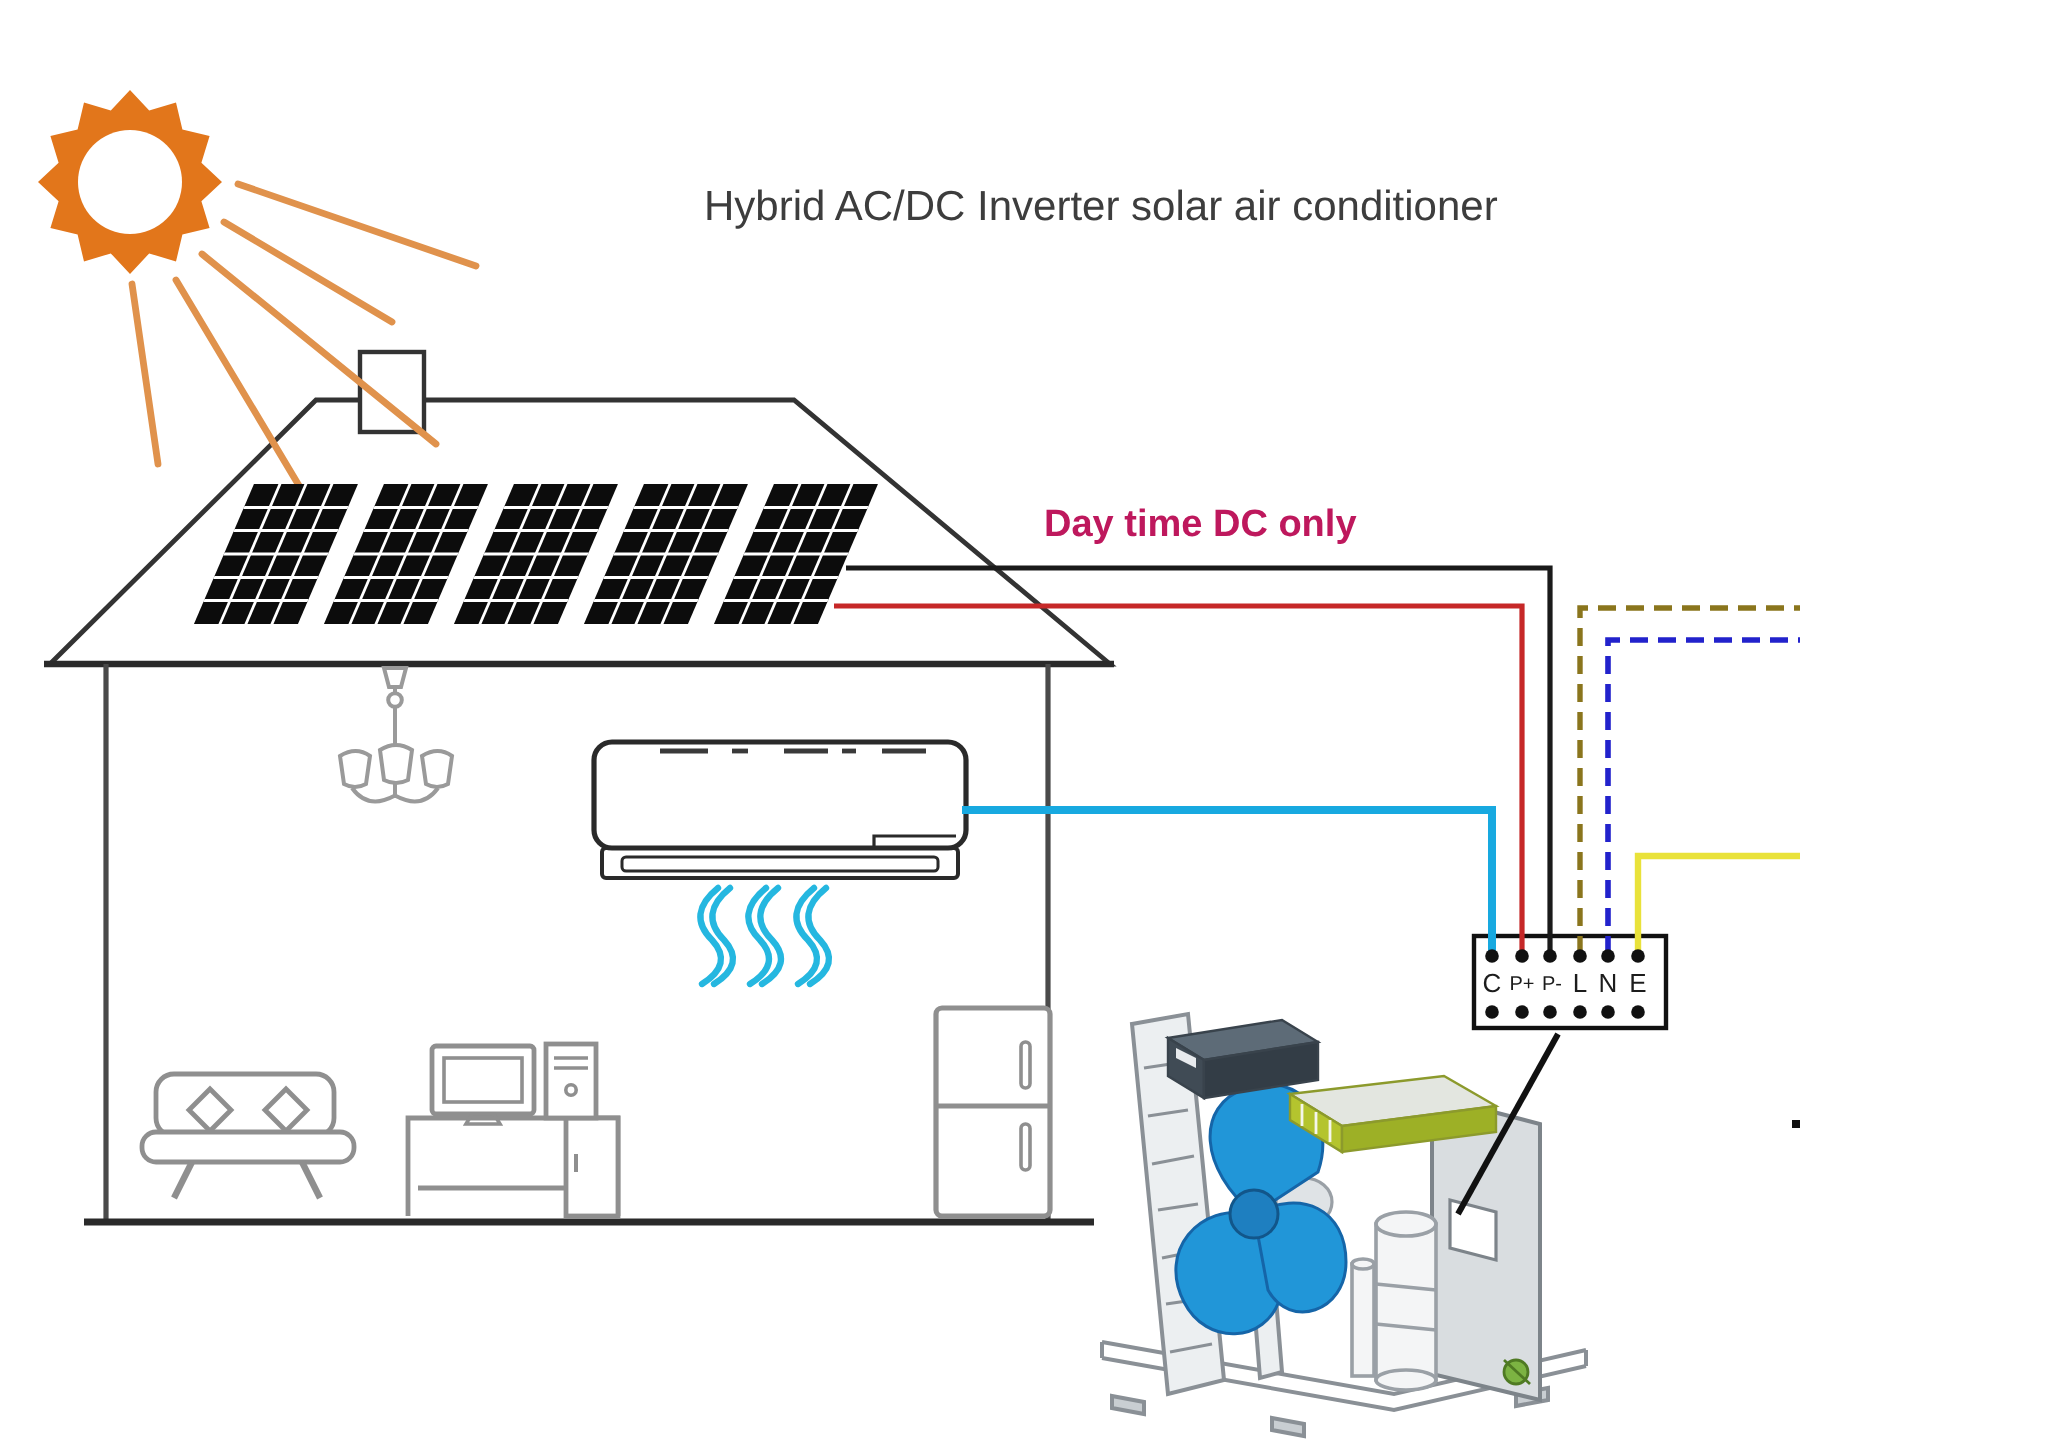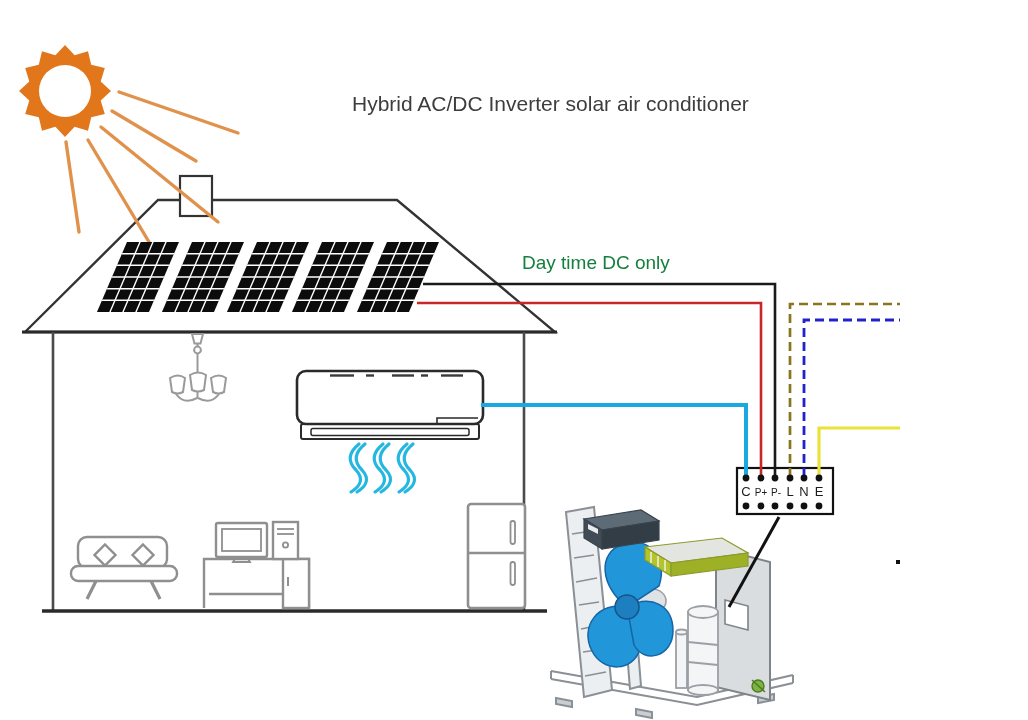--- a/index.html
+++ b/index.html
@@ -1,21 +1,21 @@
 <!DOCTYPE html>
 <html><head>
 <meta charset="utf-8">
 <style>
   html,body{margin:0;padding:0;background:#fff;}
   .canvas{position:relative;width:900px;height:720px;background:#ffffff;overflow:hidden;
           font-family:"Liberation Sans",sans-serif;color:#2b2b2b;}
   .canvas svg{position:absolute;left:0;top:0;}
   .lbl{position:absolute;white-space:nowrap;}
   .title{left:352px;top:92px;font-size:21px;color:#3d3d3d;}
-  .day-lbl{left:522px;top:252px;font-size:19px;color:#15803d;}
+  .day-lbl{left:522px;top:252px;font-size:19px;color:#be185d;font-weight:bold;}
   .ac-lbl{left:784px;top:252px;font-size:19px;color:#262626;}
   .tlabel{position:absolute;transform:translateX(-50%);color:#1c1c1c;}
   .t-big{font-size:13px;top:484px;}
   .t-small{font-size:10px;top:487px;}
 </style>
 </head>
 <body>
 
 <div class="canvas">
 

